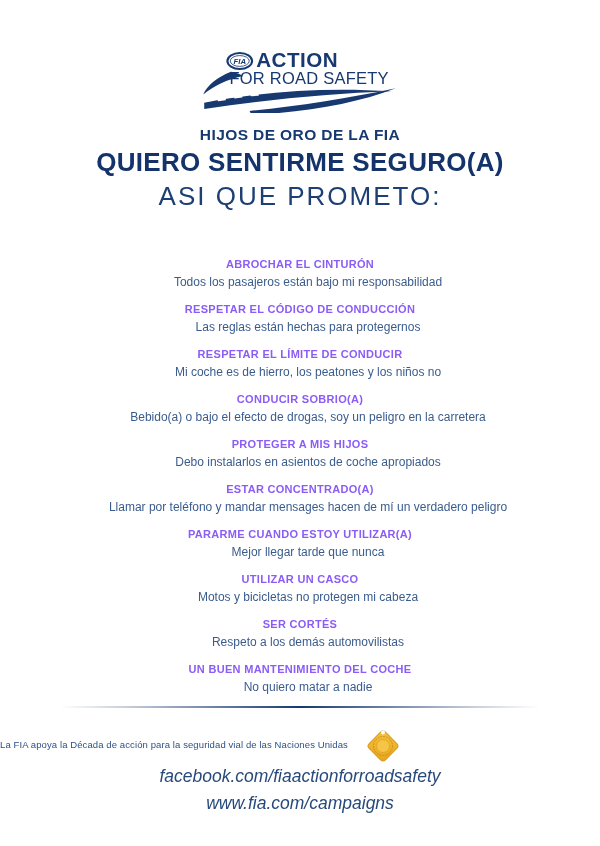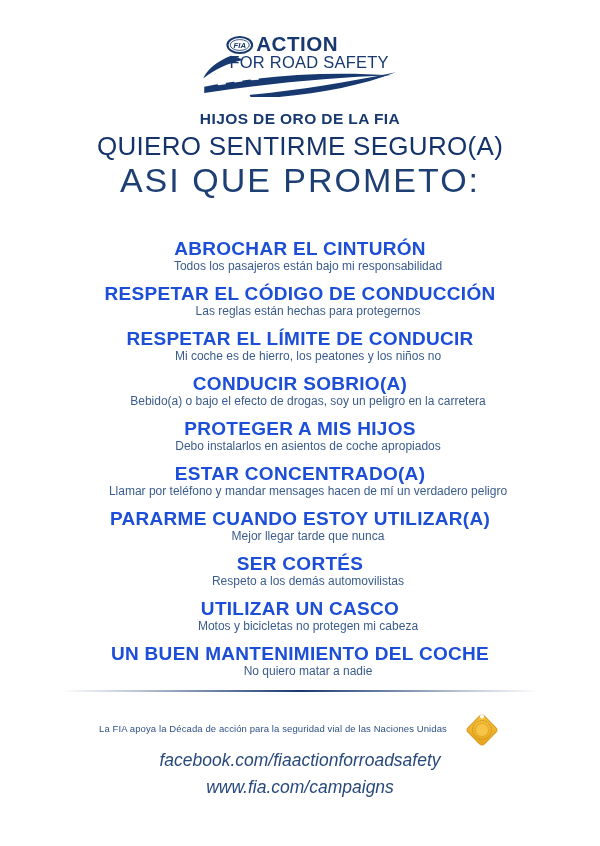--- a/index.html
+++ b/index.html
@@ -10,61 +10,61 @@
     -webkit-font-smoothing: antialiased;
   }
   .poster {
     position: relative;
     width: 600px; height: 846px;
     overflow: hidden;
     text-align: center;
     background: #ffffff;
   }
   
-  .logo-wrap { padding-top: 28px; }
+  .logo-wrap { padding-top: 44px; }
   .logo-svg { display: block; margin: 0 auto; width: 196px; height: 69px; }
 
   
   .header { margin-top: 14px; }
   .kicker {
     font-size: 15.5px; font-weight: bold; letter-spacing: 0.4px;
     color: #173970; line-height: 16px;
   }
   .title {
-    font-size: 26px; font-weight: normal; letter-spacing: 0.3px;
+    font-size: 26px; font-weight: bold; letter-spacing: 0.3px;
     color: #14336b; line-height: 28px; margin-top: 5px;
   }
   .subtitle {
-    font-size: 34px; font-weight: normal; letter-spacing: 2px;
+    font-size: 26px; font-weight: normal; letter-spacing: 2px;
     color: #1d3f74; line-height: 28px; margin-top: 6px;
   }
 
   
   .rules { margin-top: 46px; }
   .rule { margin-bottom: 11px; }
   .rule-title {
-    font-size: 19px; font-weight: bold; letter-spacing: 0.3px;
-    color: #1d4ed8; line-height: 17px;
+    font-size: 11px; font-weight: bold; letter-spacing: 0.3px;
+    color: #8b5cf6; line-height: 17px;
   }
   .rule-sub {
     font-size: 12px; font-weight: normal;
     color: #3a5c8d; line-height: 15px; margin-top: 2px; padding-left: 16px;
   }
 
   
   .divider {
     width: 480px; height: 2px; margin: 10px auto 0;
     background: linear-gradient(90deg,
       rgba(23,57,112,0) 0%, rgba(23,57,112,0.25) 14%,
       #173970 50%,
       rgba(23,57,112,0.25) 86%, rgba(23,57,112,0) 100%);
   }
   .un-row {
     margin-top: 14px;
-    display: flex; align-items: center; justify-content: center;
+    display: flex; align-items: center; 
     gap: 16px;
   }
   .un-note {
     font-size: 9.5px; color: #2d5188; letter-spacing: 0.1px;
   }
   .tag-svg { width: 38px; height: 44px; display: block; }
   .links { margin-top: 0; font-style: italic; }
   .link-line {
     font-size: 17.5px; font-weight: normal; color: #27497b;
     line-height: 20px;
@@ -136,27 +136,27 @@
       <div class="rule-title">ESTAR CONCENTRADO(A)</div>
       <div class="rule-sub">Llamar por teléfono y mandar mensages hacen de mí un verdadero peligro</div>
     </div>
 
     <div class="rule">
       <div class="rule-title">PARARME CUANDO ESTOY UTILIZAR(A)</div>
       <div class="rule-sub">Mejor llegar tarde que nunca</div>
     </div>
 
     <div class="rule">
-      <div class="rule-title">SER CORTÉS</div>
-      <div class="rule-sub">Respeto a los demás automovilistas</div>
+      <div class="rule-title">UTILIZAR UN CASCO</div>
+      <div class="rule-sub">Motos y bicicletas no protegen mi cabeza</div>
     </div>
 
     <div class="rule">
-      <div class="rule-title">UTILIZAR UN CASCO</div>
-      <div class="rule-sub">Motos y bicicletas no protegen mi cabeza</div>
+      <div class="rule-title">SER CORTÉS</div>
+      <div class="rule-sub">Respeto a los demás automovilistas</div>
     </div>
 
     <div class="rule">
       <div class="rule-title">UN BUEN MANTENIMIENTO DEL COCHE</div>
       <div class="rule-sub">No quiero matar a nadie</div>
     </div>
   </div>
 
   <div class="divider"></div>
 

